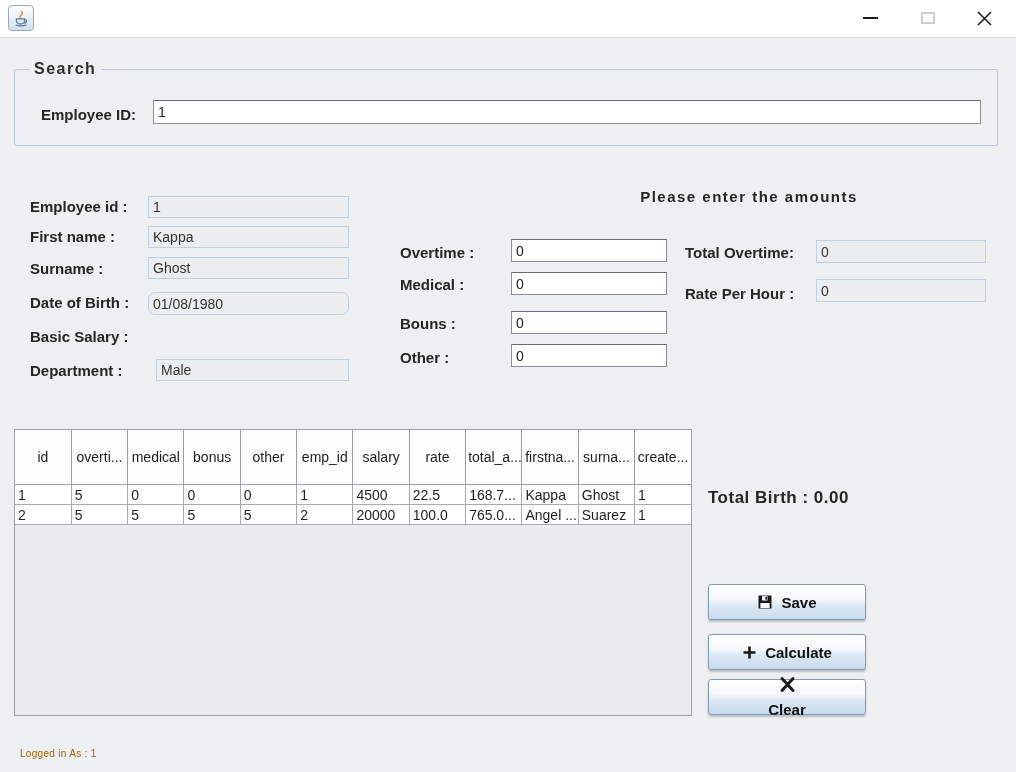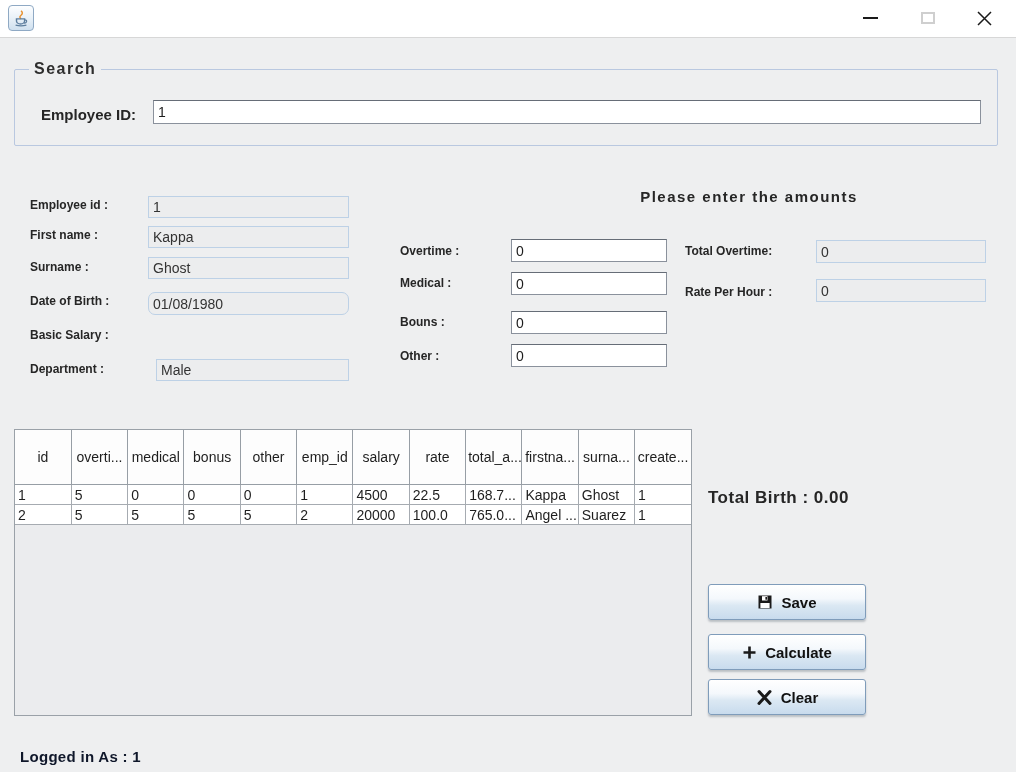--- a/index.html
+++ b/index.html
@@ -21,21 +21,21 @@
   
   .content{position:absolute;left:0;top:38px;width:1016px;height:734px;background:#eeeff0;}
   
   .groupbox{position:absolute;left:14px;top:31px;width:984px;height:77px;box-sizing:border-box;
     border:1px solid #b9c8e0;border-radius:2px;}
   .groupbox-legend{position:absolute;left:14px;top:-10px;padding:0 5px;background:#eeeff0;
     font-weight:bold;font-size:16px;letter-spacing:1.5px;color:#2e2e2e;}
   .search-label{position:absolute;left:26px;top:36px;font-weight:bold;font-size:15px;color:#262626;}
   .search-input{position:absolute;left:138px;top:30px;width:828px;height:24px;}
   
-  .lbl{position:absolute;font-weight:bold;font-size:12px;color:#262626;white-space:nowrap;}
+  .lbl{position:absolute;font-weight:bold;font-size:15px;color:#262626;white-space:nowrap;}
   .field{position:absolute;box-sizing:border-box;font-family:"Liberation Sans",sans-serif;font-size:14px;padding:1px 4px;outline:none;}
   .field.editable{background:#ffffff;border:1px solid #8a919c;border-top-color:#666d77;color:#1c1c1c;}
   .field.disabled{background:#ecedee;border:1px solid #bdd1e6;color:#333333;}
   
   .amounts-heading{position:absolute;left:618px;top:150px;width:262px;text-align:center;
     font-weight:bold;font-size:15px;letter-spacing:1.5px;color:#262626;}
   
   .table-wrap{position:absolute;left:14px;top:391px;width:678px;height:287px;box-sizing:border-box;
     border:1px solid #9aa1a8;background:#ebecee;overflow:hidden;}
   table.grid{border-collapse:collapse;table-layout:fixed;width:676px;}
@@ -48,22 +48,22 @@
     overflow:hidden;white-space:nowrap;padding:0 1px 0 3px;color:#1e1e1e;}
   table.grid td:last-child{border-right:none;}
   
   .total-amount{position:absolute;left:708px;top:450px;font-weight:bold;font-size:17px;letter-spacing:0.5px;color:#262626;}
   .btn{position:absolute;left:708px;width:158px;height:36px;box-sizing:border-box;
     border:1px solid #7f9cba;border-radius:3px;
     background:linear-gradient(180deg,#ffffff 0%,#f4f8fc 40%,#dbe8f3 60%,#c8dbed 100%);
     box-shadow:0 2px 2px rgba(125,135,145,0.45);
     font-family:"Liberation Sans",sans-serif;font-weight:bold;font-size:15px;color:#111;
     display:flex;align-items:center;justify-content:center;gap:8px;cursor:pointer;}
-  .btn-save{top:546px;} .btn-calc{top:596px;} .btn-clear{top:641px;}
-  .footer-label{position:absolute;left:20px;top:710px;font-weight:bold;font-size:15px;letter-spacing:0.3px;color:#0f172a;}
+  .btn-save{top:546px;} .btn-calc{top:596px;} .btn-clear{top:641px;flex-direction:column;}
+  .footer-label{position:absolute;left:20px;top:710px;font-weight:normal;font-size:10px;letter-spacing:0.3px;color:#a16207;}
   .icon{display:inline-flex;align-items:center;justify-content:center;}
 </style>
 </head>
 <body>
 
 <div class="titlebar">
   <div class="app-icon-btn">
     <span class="icon">
       <svg width="18" height="18" viewBox="0 0 20 20">
         <path d="M10 2 q3 2.2 0 5 q-2.5 2 0 4" fill="none" stroke="#e8902c" stroke-width="1.6"></path>

